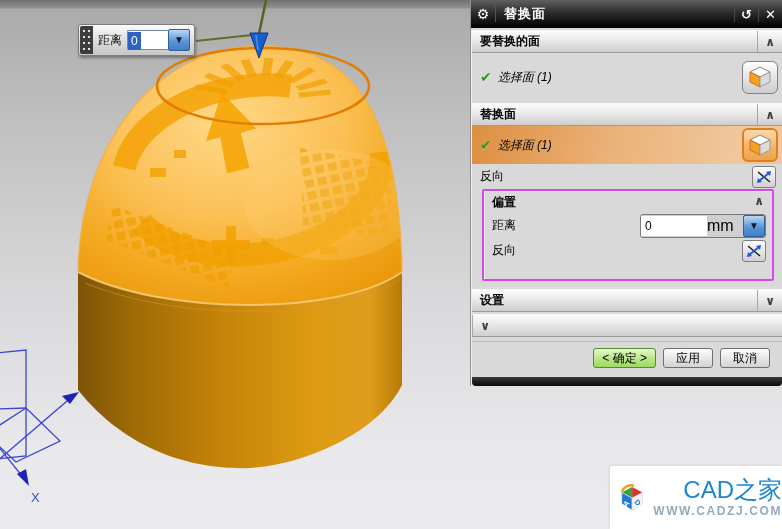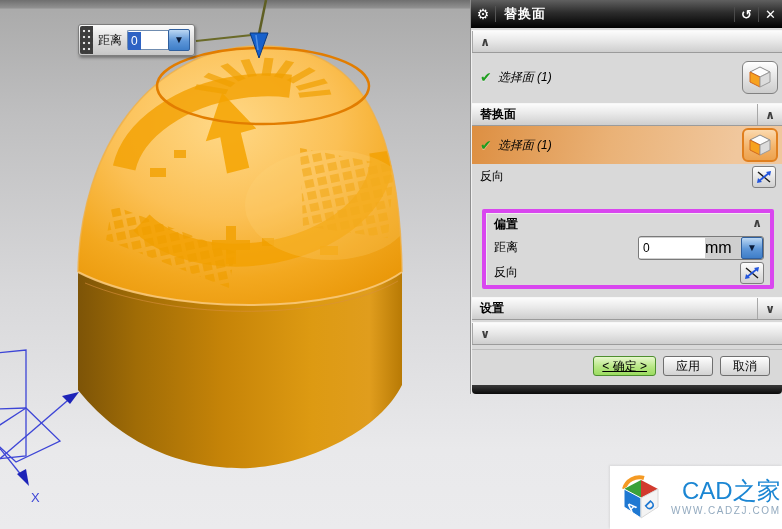--- a/index.html
+++ b/index.html
@@ -50,42 +50,42 @@
   .sellabel{flex:1;font-size:12px;color:#000;font-style:italic;}
   .cubebtn{width:36px;height:33px;padding:0;display:flex;align-items:center;justify-content:center;
     background:linear-gradient(180deg,#ffffff,#e2e2e2 55%,#cdcdcd);
     border:1px solid #818181;border-radius:6px;cursor:pointer;}
   .cubebtn.active{background:linear-gradient(180deg,#fbd9ae,#f3b268 60%,#eda24e);
     border:2px solid #e07f1e;width:36px;height:34px;}
   .plainrow{display:flex;align-items:center;height:25px;padding:0 6px 0 8px;}
   .plainlabel{flex:1;font-size:12px;color:#000;}
   .sqbtn{width:24px;height:22px;padding:0;display:flex;align-items:center;justify-content:center;
     background:linear-gradient(180deg,#fdfdfd,#e4e4e4 55%,#d0d0d0);border:1px solid #7f7f7f;border-radius:3px;cursor:pointer;}
-  .groupbox{margin:20px 8px 8px 10px;border:4px solid #d946ef;border-radius:2px;
-    box-shadow:inset 1px 1px 0 #eee;padding-bottom:0;background:#d9d9d9;}
+  .groupbox{margin:0 8px 8px 10px;border:2px solid #d946ef;border-radius:2px;
+    box-shadow:inset 1px 1px 0 #eee;padding-bottom:16px;background:#d9d9d9;}
   .grouphdr{position:relative;height:22px;display:flex;align-items:center;}
   .grouphdr .seclabel{padding-left:8px;}
   .grouphdr .chev{position:absolute;right:8px;top:4px;}
   .distgroup{display:flex;align-items:center;height:22px;border:1px solid #7a7a7a;border-radius:3px;overflow:hidden;background:#cfcfcf;}
   .distinput{width:58px;height:20px;border:none;outline:none;background:#fff;font-size:12px;
     font-family:"Liberation Sans","DejaVu Sans",sans-serif;padding:0 4px;}
   .unit{width:36px;font-size:16px;color:#000000;}
   .btnrow{display:flex;justify-content:flex-end;align-items:center;gap:7px;height:32px;
     padding-right:12px;border-top:1px solid #bdbdbd;margin-top:4px;}
   .stdbtn,.okbtn{height:20px;min-width:50px;font-size:12px;padding:0 8px;border-radius:3px;cursor:pointer;
     font-family:"Liberation Sans","DejaVu Sans",sans-serif;}
   .stdbtn{background:linear-gradient(180deg,#fefefe,#e6e6e6 55%,#d2d2d2);border:1px solid #6f6f6f;color:#000;}
-  .okbtn{background:linear-gradient(180deg,#e7f8cd,#b7e784 55%,#9cdc60);border:1px solid #4e8f2f;color:#000;text-decoration:underline;}
+  .okbtn{background:linear-gradient(180deg,#e7f8cd,#b7e784 55%,#9cdc60);border:1px solid #4e8f2f;color:#000;}
   .btmband{height:9px;background:linear-gradient(180deg,#3a3a3a,#0a0a0a);border-radius:0 0 4px 4px;margin-top:3px;}
   
   .watermark{position:absolute;left:610px;top:466px;right:0;bottom:0;background:#fff;
     display:flex;align-items:center;padding-left:8px;box-shadow:-1px -1px 2px rgba(0,0,0,.08);}
   .wm-text{margin-left:7px;text-align:right;}
   .wm-title{font-size:24px;color:#1b86d3;line-height:24px;}
-  .wm-url{font-size:10px;font-weight:normal;color:#93aabf;letter-spacing:1.6px;margin-top:2px;}
+  .wm-url{font-size:12px;font-weight:bold;color:#93aabf;letter-spacing:1.6px;margin-top:2px;}
 </style>
 </head>
 <body>
 
 <div class="topstrip"></div>
 
 <svg class="scene" width="470" height="529" viewBox="0 0 470 529">
   <defs>
     <linearGradient id="cylGrad" x1="0" y1="0" x2="1" y2="0">
       <stop offset="0" stop-color="#7d5407"></stop>
@@ -183,20 +183,21 @@
 <div class="dialog">
   <div class="titlebar">
     <span class="tb-icon">⚙</span>
     <span class="tb-title">替换面</span>
     <span class="tb-btn">↺</span>
     <span class="tb-btn">✕</span>
   </div>
   <div class="dbody">
 
     <div class="secbar">
+      <span class="seclabel">要替换的面</span>
       <span class="chevcell">
           <span class="chev">∧</span>
         </span>
     </div>
 
     <div class="selrow tall">
       <span class="check">✔</span>
       <span class="sellabel">选择面 (1)</span>
       <button class="cubebtn">
         <svg width="24" height="22" viewBox="0 0 24 22">

